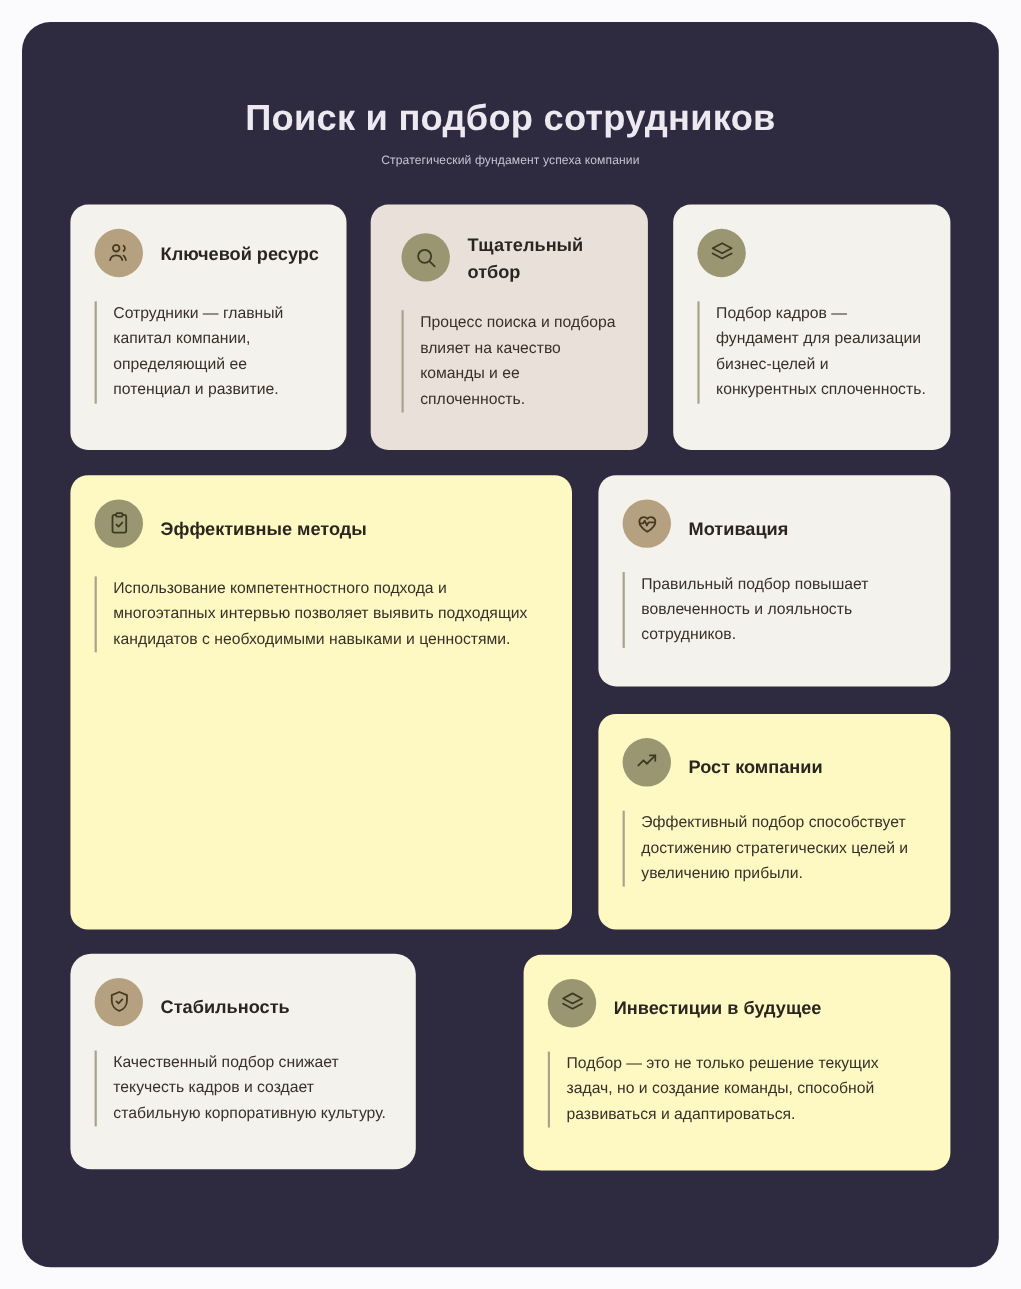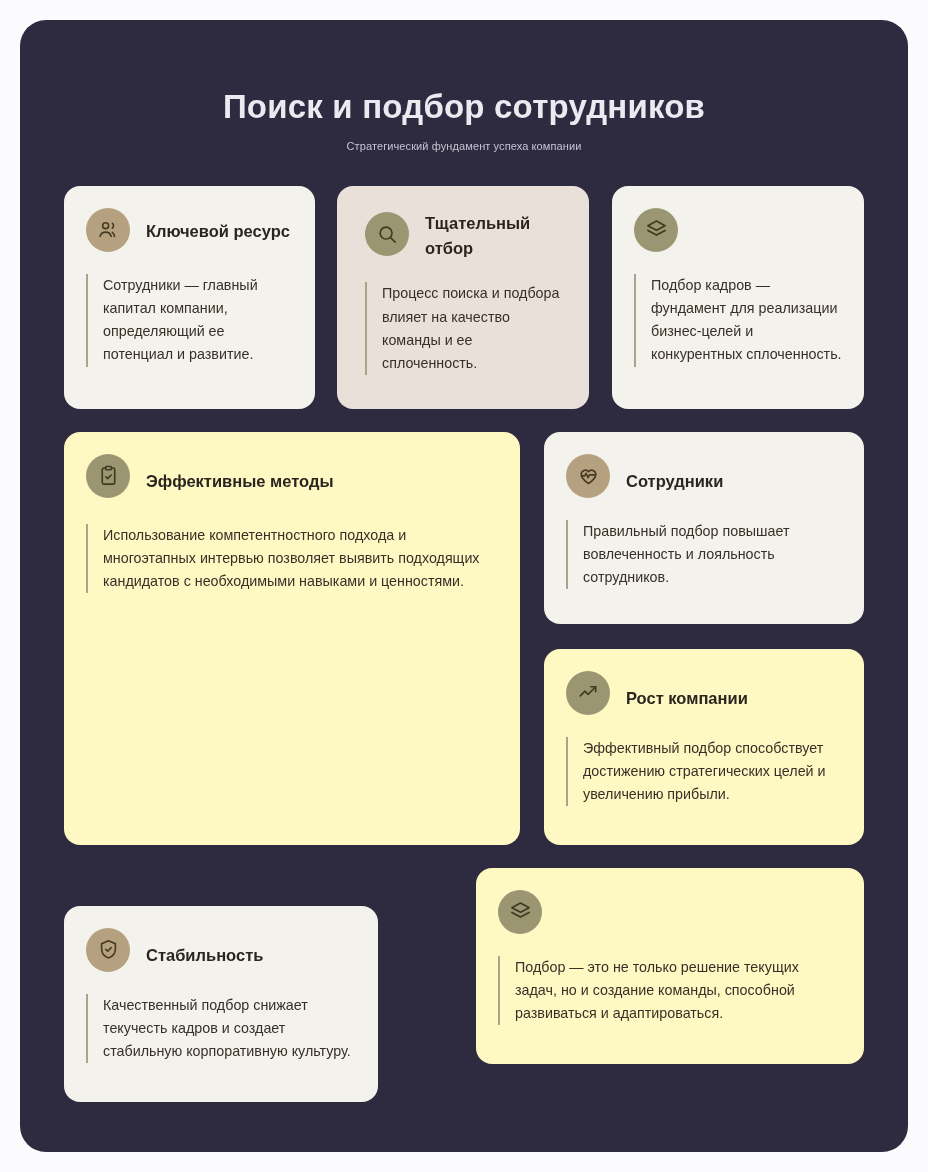--- a/index.html
+++ b/index.html
@@ -110,21 +110,21 @@
   .c1 { left: 0px;   top: 0px;  width: 251px; height: 223px; }
   .c2 { left: 273px; top: 0px;  width: 252px; height: 223px; padding-left: 28px; }
   .c3 { left: 548px; top: 0px;  width: 252px; height: 223px; }
 
   
   .c4 { left: 0px;   top: 246px; width: 456px; height: 413px; }
   .c5 { left: 480px; top: 246px; width: 320px; height: 192px; }
   .c6 { left: 480px; top: 463px; width: 320px; height: 196px; }
 
   
-  .c7 { left: 0px;   top: 720px; width: 314px; height: 196px; }
+  .c7 { left: 0px;   top: 681px; width: 314px; height: 196px; border-radius: 19px; }
   .c8 { left: 412px; top: 682px; width: 388px; height: 196px; }
 </style>
 </head>
 <body>
 
 <div class="panel">
 
   <div class="header">
     <div class="page-title">Поиск и подбор сотрудников</div>
     <div class="page-subtitle">Стратегический фундамент успеха компании</div>
@@ -187,21 +187,21 @@
     </div>
 
     <div class="card tint-light mid c5">
       <div class="card-head">
         <span class="icon-circle tan">
           <svg width="23" height="23" viewBox="0 0 24 24" fill="none" stroke="#463a22" stroke-width="1.7" stroke-linecap="round" stroke-linejoin="round">
             <path d="M12 20.3s-7.6-4.8-7.6-9.6a4.3 4.3 0 0 1 7.6-2.7 4.3 4.3 0 0 1 7.6 2.7c0 4.8-7.6 9.6-7.6 9.6z"></path>
             <path d="M4.9 12.4h3l1.6-2.7 2 4.6 1.6-2.9h5.2"></path>
           </svg>
         </span>
-        <div class="card-title">Сотрудники</div>
+        <div class="card-title">Мотивация</div>
       </div>
       <div class="card-body">Правильный подбор повышает вовлеченность и лояльность сотрудников.</div>
     </div>
 
     <div class="card tint-warm2 mid c6">
       <div class="card-head">
         <span class="icon-circle olive">
           <svg width="23" height="23" viewBox="0 0 24 24" fill="none" stroke="#3e3a22" stroke-width="1.7" stroke-linecap="round" stroke-linejoin="round">
             <polyline points="3.5,15.5 8.3,10.6 11.6,13.9 19.5,6"></polyline>
             <polyline points="14.4,6 19.5,6 19.5,11.1"></polyline>
@@ -226,18 +226,19 @@
     </div>
 
     <div class="card tint-warm2 row3 c8">
       <div class="card-head">
         <span class="icon-circle olive">
           <svg width="23" height="23" viewBox="0 0 24 24" fill="none" stroke="#3e3a22" stroke-width="1.7" stroke-linecap="round" stroke-linejoin="round">
             <path d="M12 3.2 3 8l9 4.8L21 8z"></path>
             <path d="m3 13 9 4.8L21 13"></path>
           </svg>
         </span>
+        <div class="card-title">Инвестиции в будущее</div>
       </div>
       <div class="card-body">Подбор — это не только решение текущих задач, но и создание команды, способной развиваться и адаптироваться.</div>
     </div>
 
   </div>
 </div>
 
 </body></html>

